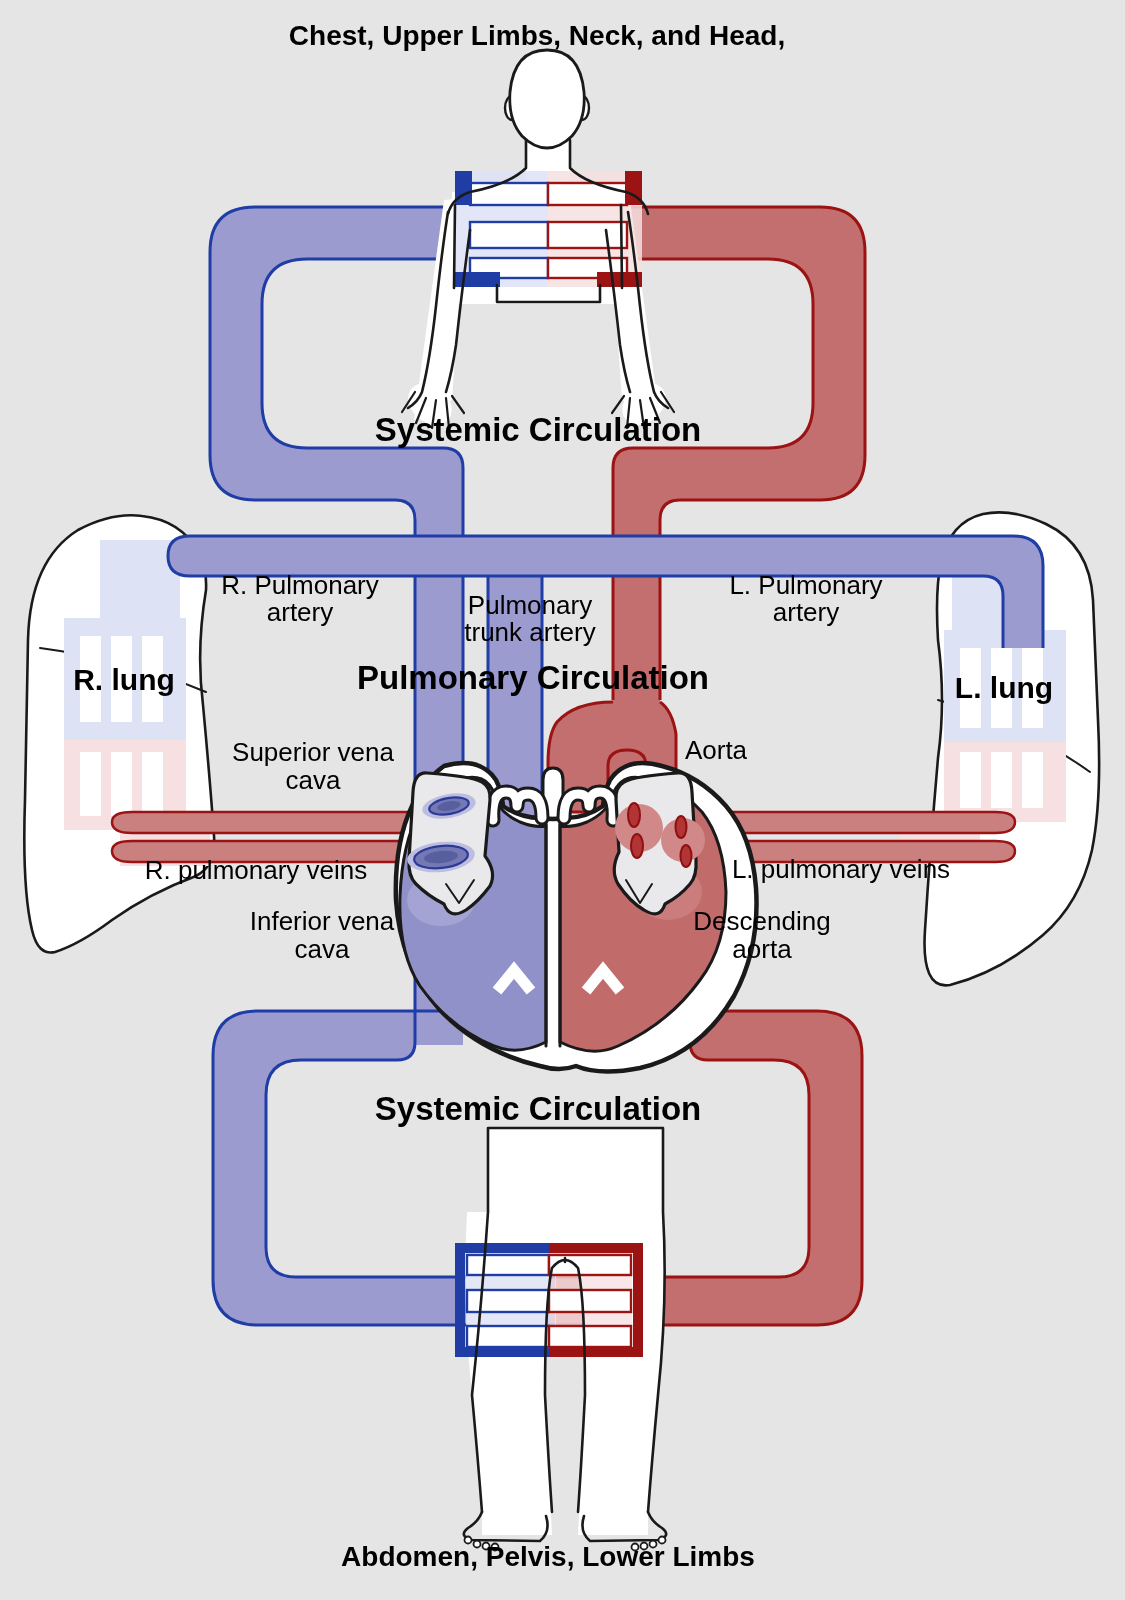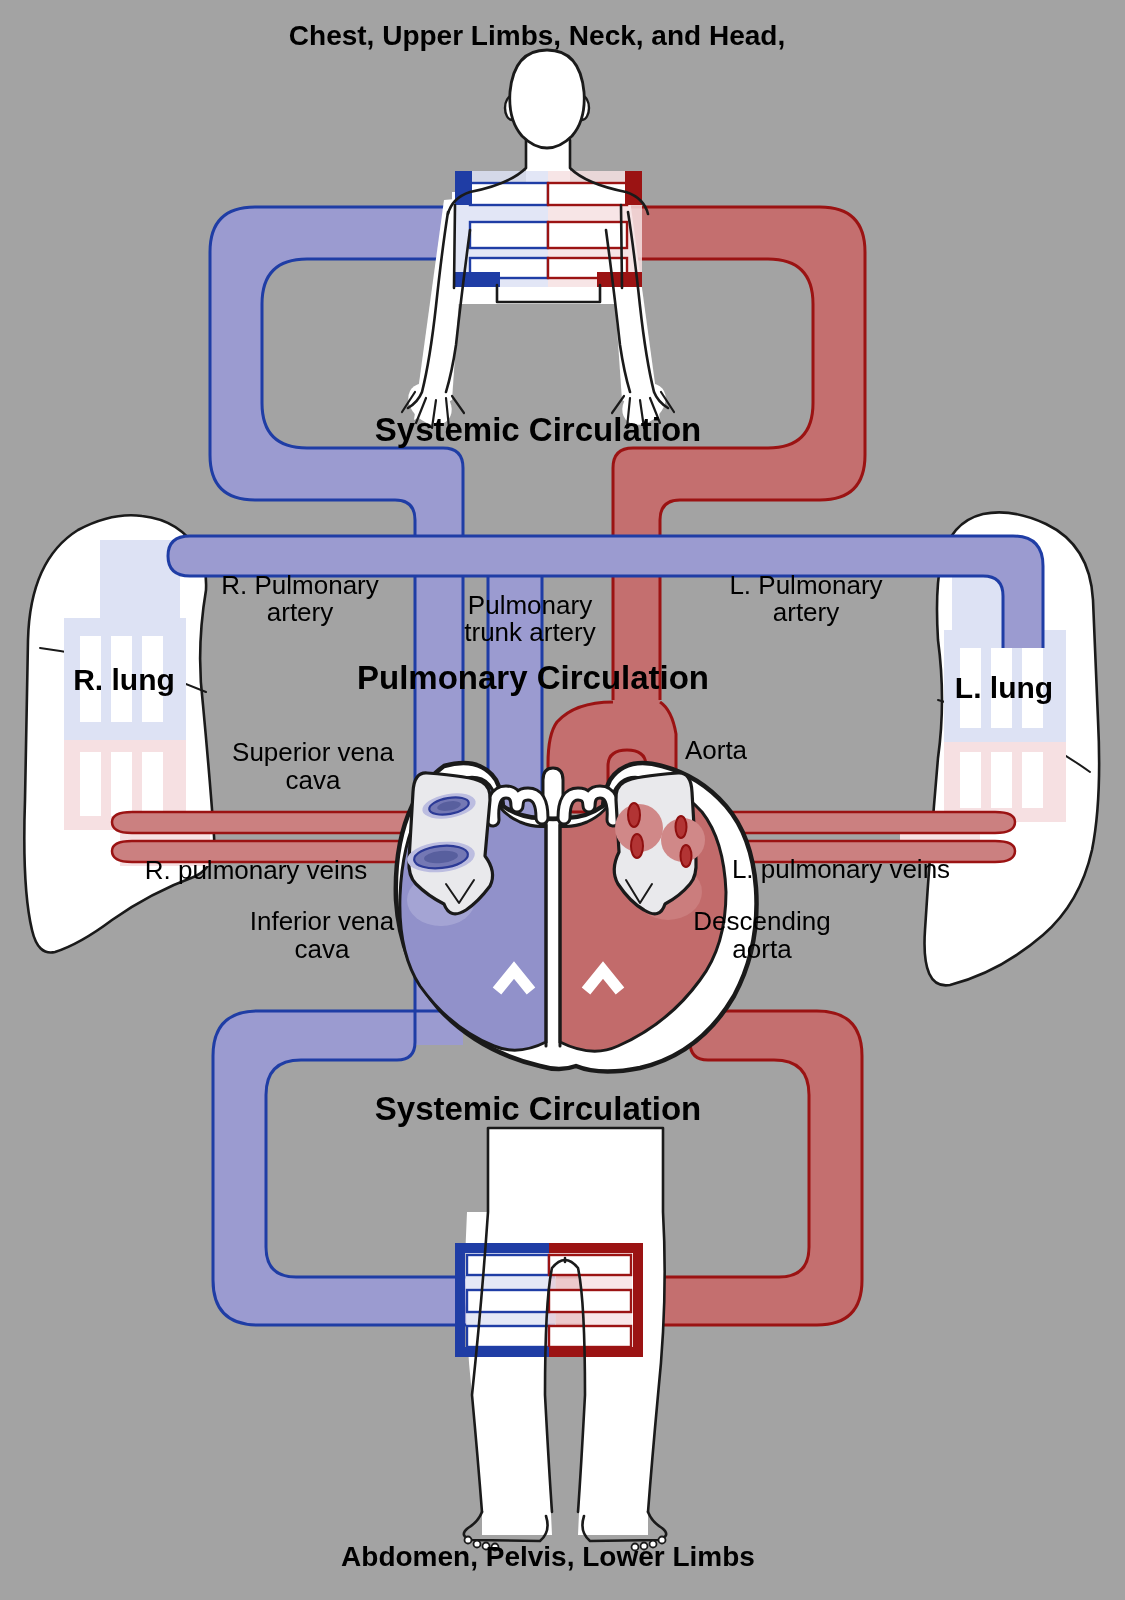--- a/index.html
+++ b/index.html
@@ -1,16 +1,16 @@
 <!DOCTYPE html>
 <html style="--c-vein-fill: #9b9bd0; --c-vein-border: #1f3da5; --c-artery-fill: #c46f6f; --c-artery-border: #9b1313; --c-vein-band-fill: #cb8080; --c-capillary-blue: #dde2f4; --c-capillary-pink: #f6e0e2; --c-heart-left: #9191ca; --c-heart-right: #c26b6b; --c-atrium-gray: #e9e9ec; --c-outline-black: #1a1a1a; --c-oval-blue: #7478b4; --c-oval-blue-halo: #bcbde0; --c-oval-red: #b23434; --c-oval-red-halo: #d08888;"><head>
 <meta charset="utf-8">
 <style>
   html,body{margin:0;padding:0;background:#ffffff;}
-  #stage{position:relative;width:1125px;height:1600px;background:#a3a3a3;overflow:hidden;
+  #stage{position:relative;width:1125px;height:1600px;background:#e5e5e5;overflow:hidden;
          font-family:"Liberation Sans",sans-serif;}
   svg{position:absolute;left:0;top:0;}
   
   .vf{fill:var(--c-vein-fill);}               .vb{stroke:var(--c-vein-border);fill:none;stroke-width:3;}
   .af{fill:var(--c-artery-fill);}             .ab{stroke:var(--c-artery-border);fill:none;stroke-width:3;}
   .vbandf{fill:var(--c-vein-band-fill);}      .abn{stroke:var(--c-artery-border);fill:none;stroke-width:2.5;}
   .cb{fill:var(--c-capillary-blue);}          .cp{fill:var(--c-capillary-pink);}
   .tab-v{fill:var(--c-vein-border);}          .tab-a{fill:var(--c-artery-border);}
   .slotv{fill:#fff;stroke:var(--c-vein-border);stroke-width:2.4;}
   .slota{fill:#fff;stroke:var(--c-artery-border);stroke-width:2.4;}

